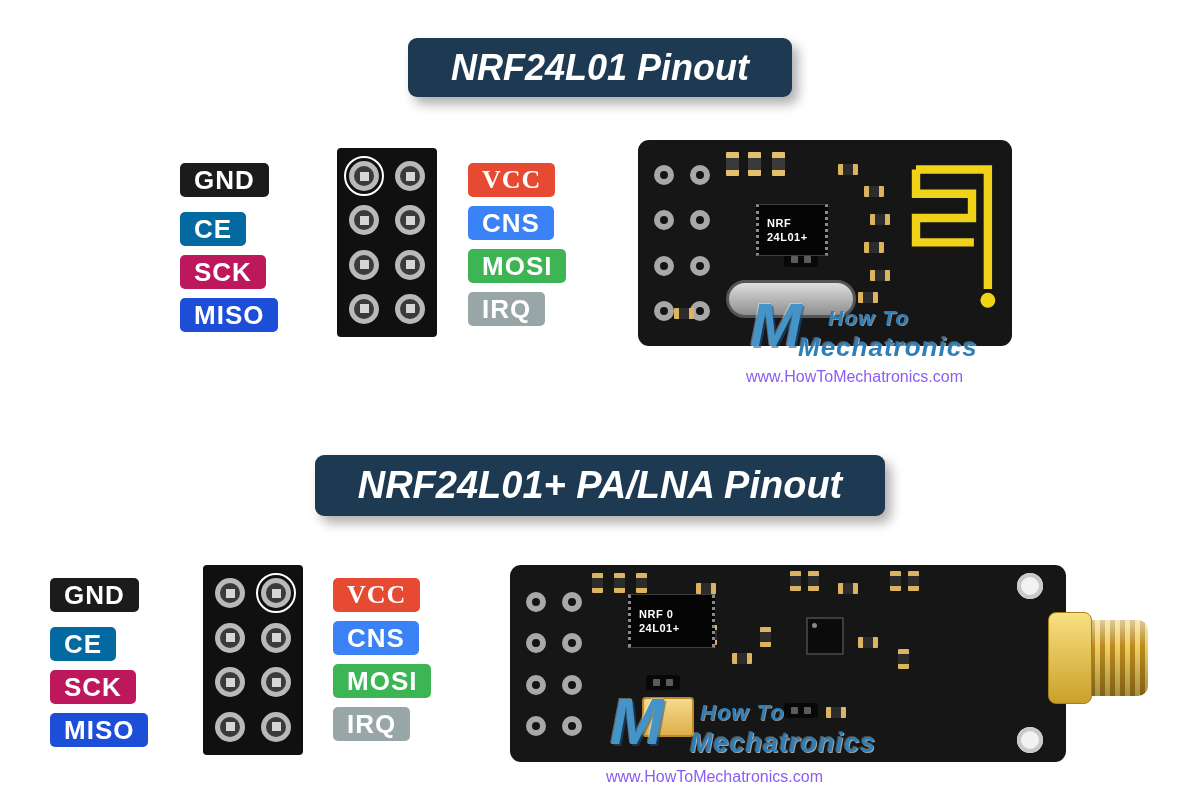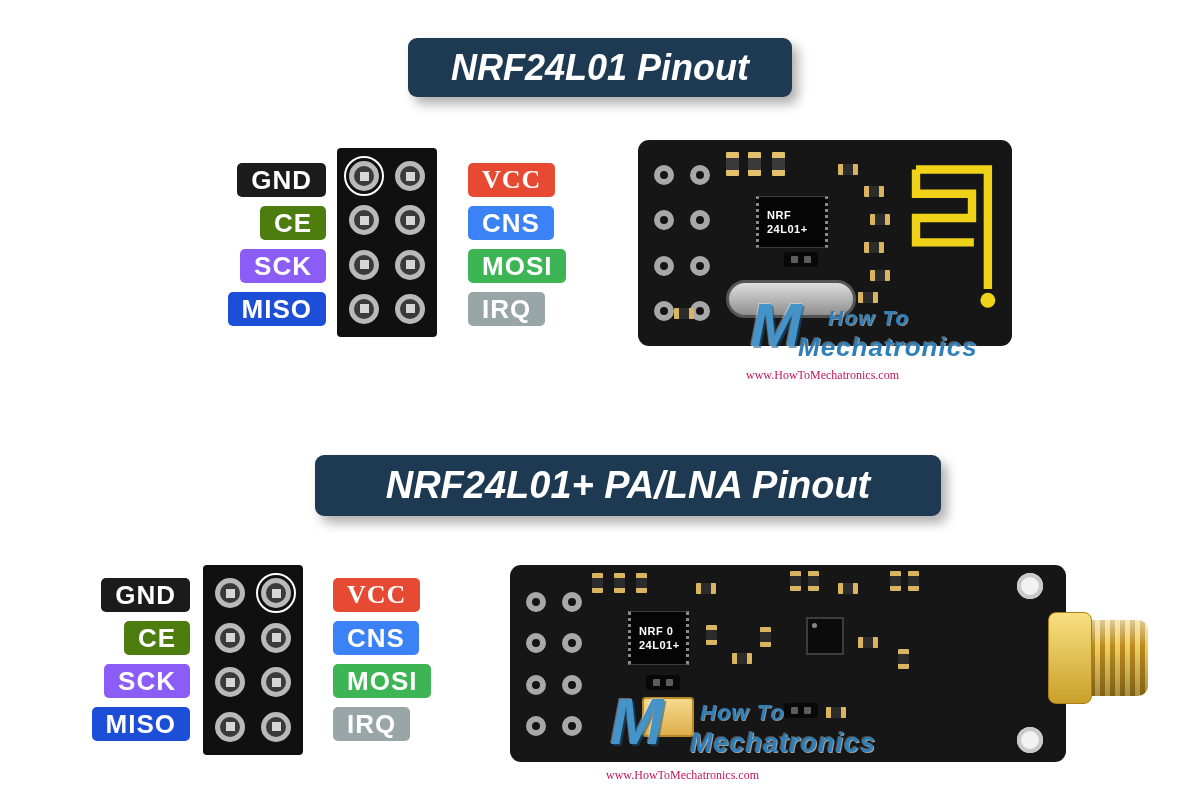--- a/index.html
+++ b/index.html
@@ -3,27 +3,27 @@
 <meta charset="utf-8">
 <style>
   * { margin:0; padding:0; box-sizing:border-box; }
   html,body { width:1200px; height:800px; background:#fff; font-family:"Liberation Sans",sans-serif; }
   .canvas { position:relative; width:1200px; height:800px; background:#ffffff; overflow:hidden;border-radius:11px; }
 
   .title-badge { position:absolute; background:#1e3a52; color:#fff; display:flex; align-items:center; justify-content:center;
                  border-radius:9px; font-weight:bold; font-style:italic; box-shadow:6px 7px 12px rgba(0,0,0,.32); }
 
   .pin-col { position:absolute; display:flex; flex-direction:column; gap:9px; }
-  .pin-col.centered { align-items:flex-end; }
+  .pin-col.centered { align-items:flex-start; }
   .pin-col.lefted   { align-items:flex-start; }
   .pin-label { height:34px; line-height:34px; padding:0 14px; border-radius:5px; color:#fff; font-weight:bold;
                font-size:26px; letter-spacing:1px; text-align:center; }
   .c-gnd  { background:#1b1b1b; }
-  .c-ce   { background:#4d7c0f; }
-  .c-sck  { background:#8b5cf6; }
+  .c-ce   { background:#0369a1;margin-top:6px; }
+  .c-sck  { background:#be185d; }
   .c-miso { background:#1d4ed8; }
   .c-vcc  { background:#e64a33;font-family:Liberation Serif, serif; }
   .c-cns  { background:#3b82f6; }
   .c-mosi { background:#3eb554;text-align:center; }
   .c-irq  { background:#98a6a7; }
 
   .connector { position:absolute; width:100px; background:#101010; border-radius:4px;
                display:grid; grid-template-columns:1fr 1fr; grid-template-rows:repeat(4,1fr); place-items:center; padding:6px 4px; }
   .hpin { width:30px; height:30px; border-radius:50%; background:#3a3a3a; border:5px solid #b9b9b9;
           display:flex; align-items:center; justify-content:center; }
@@ -48,21 +48,21 @@
   .corner-hole { position:absolute; width:26px; height:26px; border-radius:50%; background:#f2f2f2; box-shadow:inset 0 0 0 4px #c9c9c9; }
   .ycap { position:absolute; background:linear-gradient(180deg,#f6da8e,#dfae4a); border:2px solid #b98a28; border-radius:4px; }
   .antenna { position:absolute; }
 
   .wm-m    { position:absolute; font-weight:bold; font-style:italic; color:#4493c9; line-height:1;
              text-shadow:2px 2px 0 rgba(25,85,130,.55), -1px -1px 0 rgba(255,255,255,.35); }
   .wm-howto{ position:absolute; color:#2e7fb8; font-weight:bold; font-style:italic; letter-spacing:1px;
              text-shadow:1px 1px 0 rgba(255,255,255,.5); }
   .wm-brand{ position:absolute; color:#2e7fb8; font-weight:bold; font-style:italic; letter-spacing:1px;
              text-shadow:1px 1px 0 rgba(255,255,255,.6), -1px -1px 0 rgba(255,255,255,.25); }
-  .wm-url  { position:absolute; font-family:Liberation Serif, serif; font-size:12px; color:#be185d; }
+  .wm-url  { position:absolute; font-family:Liberation Sans, sans-serif; font-size:16px; color:#8b5cf6; }
 
   .sma-flange { position:absolute; left:1048px; top:612px; width:44px; height:92px; border-radius:8px;
                 background:linear-gradient(180deg,#f8e080,#caa02a); border:1px solid #a87f18; z-index:3; }
   .sma-barrel { position:absolute; left:1090px; top:620px; width:58px; height:76px; border-radius:0 10px 10px 0; z-index:2;
                 background-image:linear-gradient(180deg,rgba(255,255,255,.55),rgba(255,255,255,0) 35%,rgba(0,0,0,.30)),
                                  repeating-linear-gradient(90deg,#b98a1e 0 5px,#f0cf62 5px 10px); }
 </style>
 </head>
 <body>
 
@@ -135,21 +135,21 @@
       <div class="smd" style="left:232px; top:74px;"></div>
       <div class="smd" style="left:226px; top:102px;"></div>
       <div class="smd" style="left:232px; top:130px;"></div>
       <div class="smd" style="left:36px;  top:168px;"></div>
       <div class="smd" style="left:220px; top:152px;"></div>
       <div class="conn2" style="left:146px; top:112px;">
           <i></i>
           <i></i>
         </div>
 
-      <div class="chip" style="left:118px; top:56px; width:72px; height:52px;">
+      <div class="chip" style="left:118px; top:64px; width:72px; height:52px;">
         <span>NRF</span>
         <span>24L01+</span>
       </div>
 
       <div class="crystal" style="left:88px; top:140px; width:130px; height:38px;"></div>
 
       <svg class="antenna" style="left:250px; top:16px;" width="112" height="168" viewBox="0 0 120 175">
         <path d="M30 12 H107 V140" stroke="#f0d319" stroke-width="9" fill="none"></path>
         <path d="M30 12 V38 H90 V64 H30 V90 H92" stroke="#f0d319" stroke-width="9" fill="none"></path>
         <circle cx="107" cy="152" r="8" fill="#f0d319"></circle>
@@ -157,21 +157,21 @@
     </div>
 
     <div class="wm-m" style="left:750px; top:294px; font-size:62px;">M</div>
     <div class="wm-howto" style="left:828px; top:306px; font-size:21px;">How To</div>
     <div class="wm-brand" style="left:798px; top:332px; font-size:26px;">Mechatronics</div>
     <div class="wm-url" style="left:746px; top:368px;">www.HowToMechatronics.com</div>
   </section>
 
   <section>
 
-    <div class="title-badge" style="left:315px; top:455px; width:626px; height:61px; font-size:38px;align-items:center;">
+    <div class="title-badge" style="left:315px; top:455px; width:570px; height:61px; font-size:38px;align-items:center;">
       <span>NRF24L01+ PA/LNA Pinout</span>
     </div>
 
     <div class="pin-col centered" style="left:50px; top:578px; width:140px;">
       <div class="pin-label c-gnd">GND</div>
       <div class="pin-label c-ce">CE</div>
       <div class="pin-label c-sck">SCK</div>
       <div class="pin-label c-miso">MISO</div>
     </div>
 
@@ -242,21 +242,21 @@
       <div class="smd" style="left:316px; top:142px;"></div>
       <div class="conn2" style="left:136px; top:110px;">
           <i></i>
           <i></i>
         </div>
       <div class="conn2" style="left:274px; top:138px;">
           <i></i>
           <i></i>
         </div>
 
-      <div class="chip" style="left:118px; top:46px; width:61px; height:54px;">
+      <div class="chip" style="left:118px; top:29px; width:87px; height:54px;">
         <span>NRF 0</span>
         <span>24L01+</span>
       </div>
 
       <div class="qfn" style="left:296px; top:52px;"></div>
       <div class="ycap" style="left:132px; top:132px; width:52px; height:40px;"></div>
     </div>
 
     <div class="sma-flange"></div>
     <div class="sma-barrel"></div>

